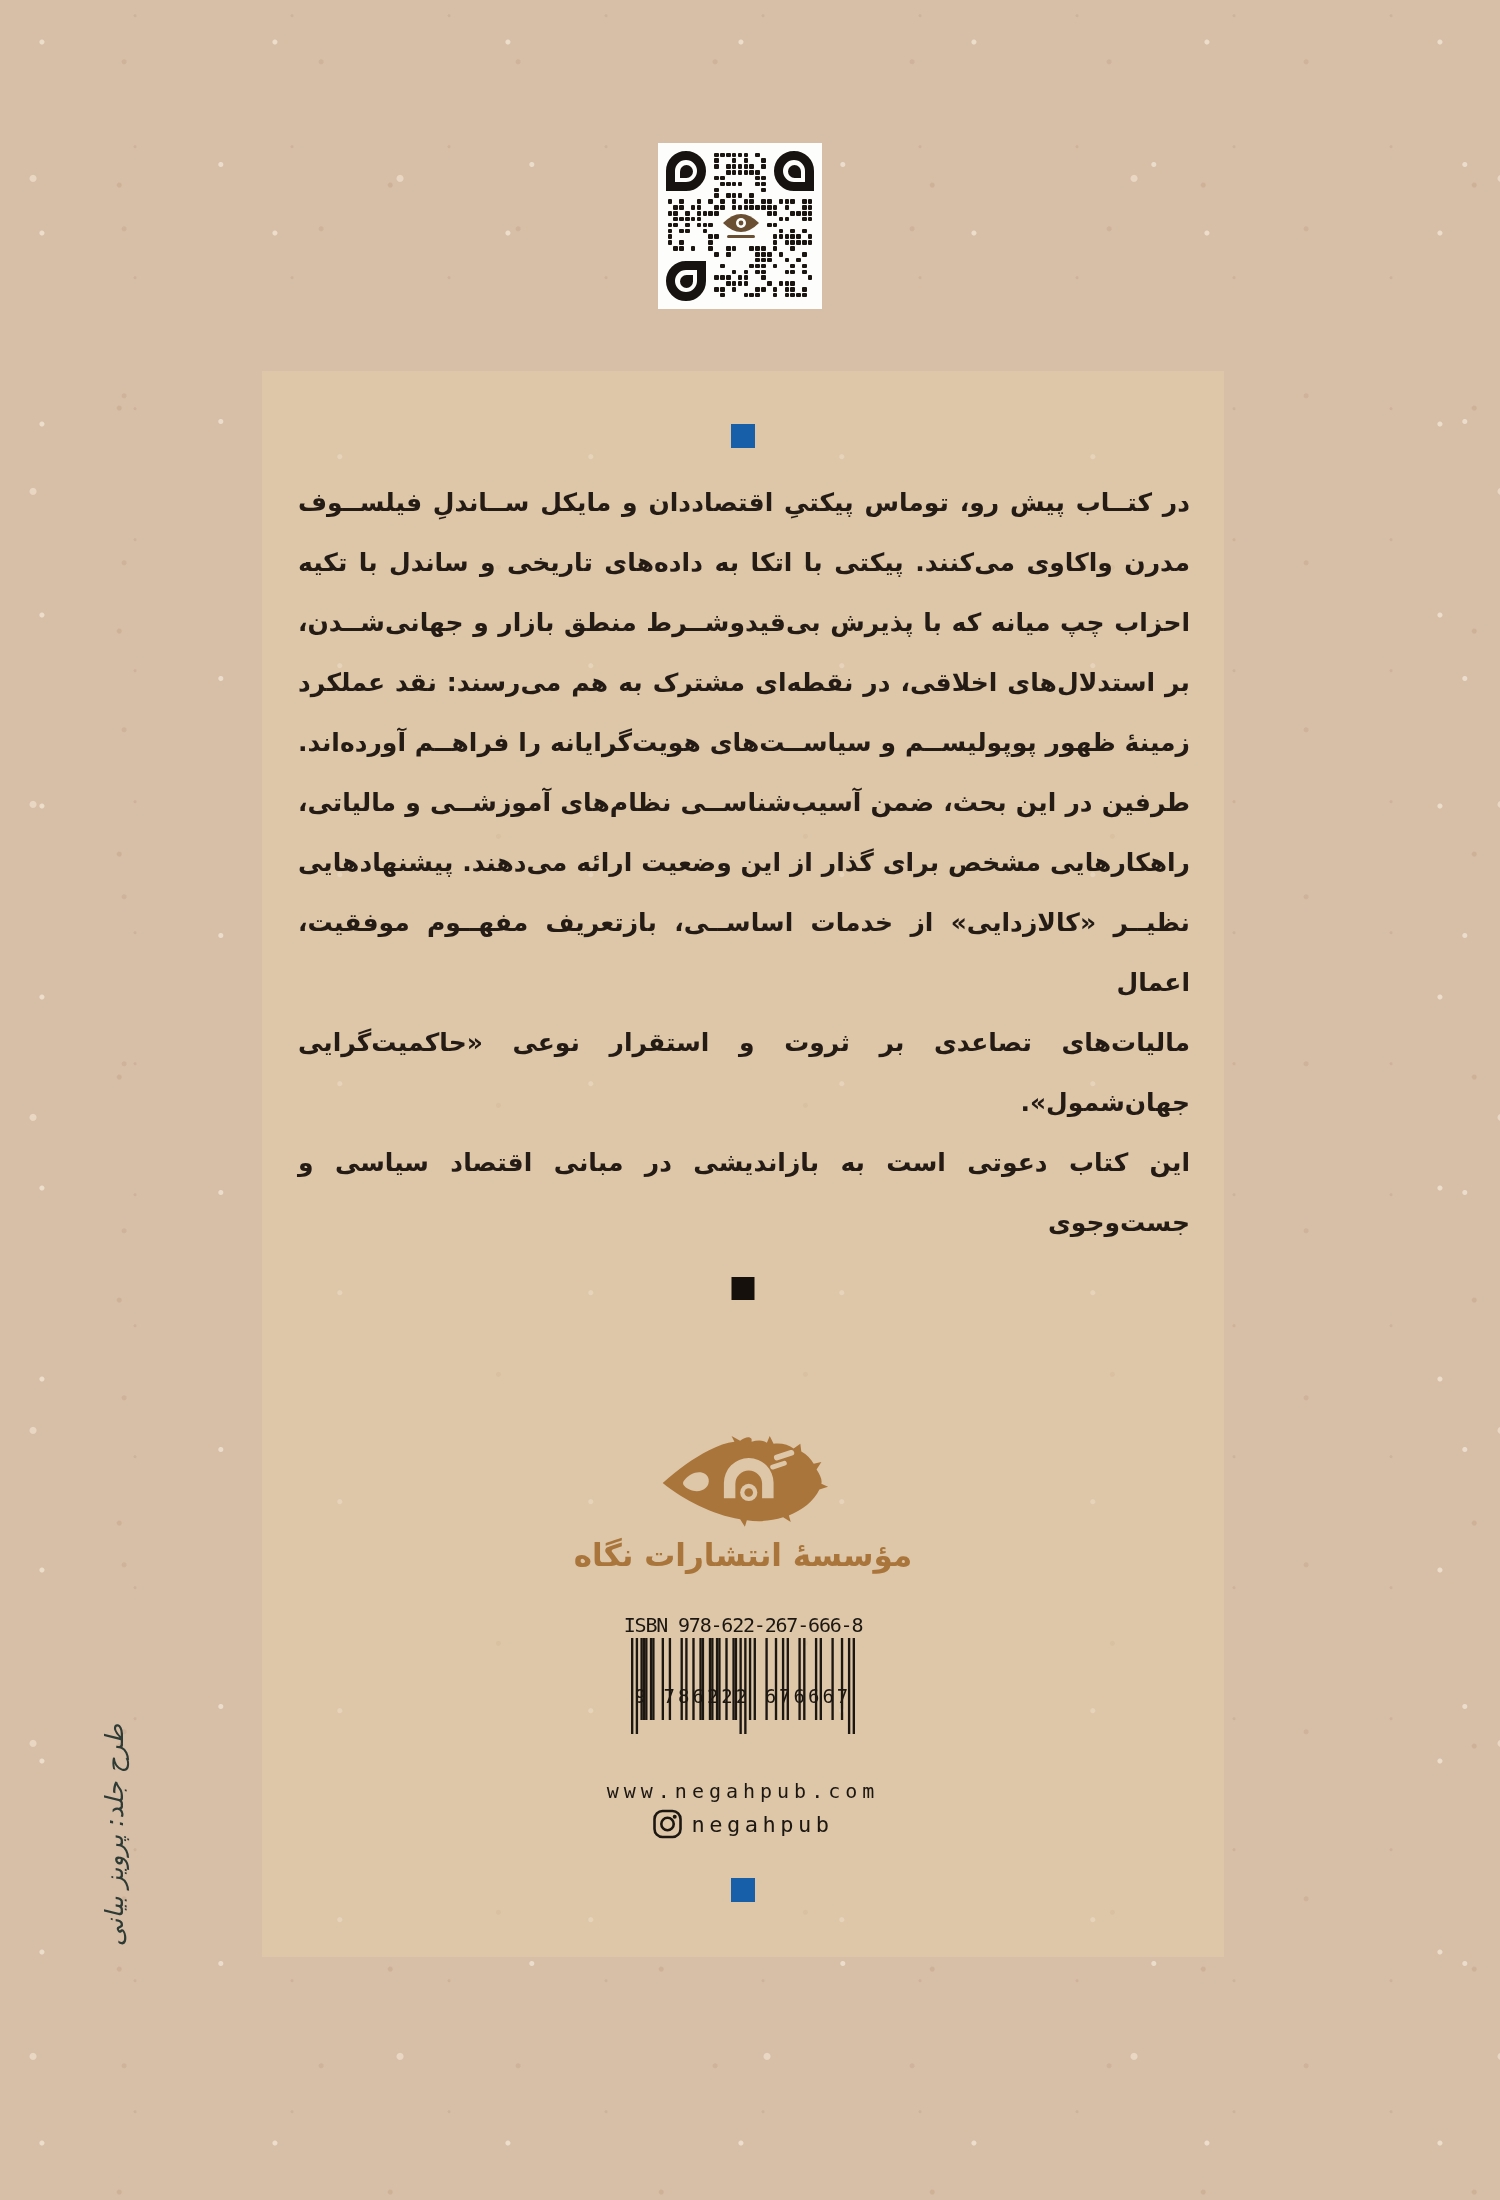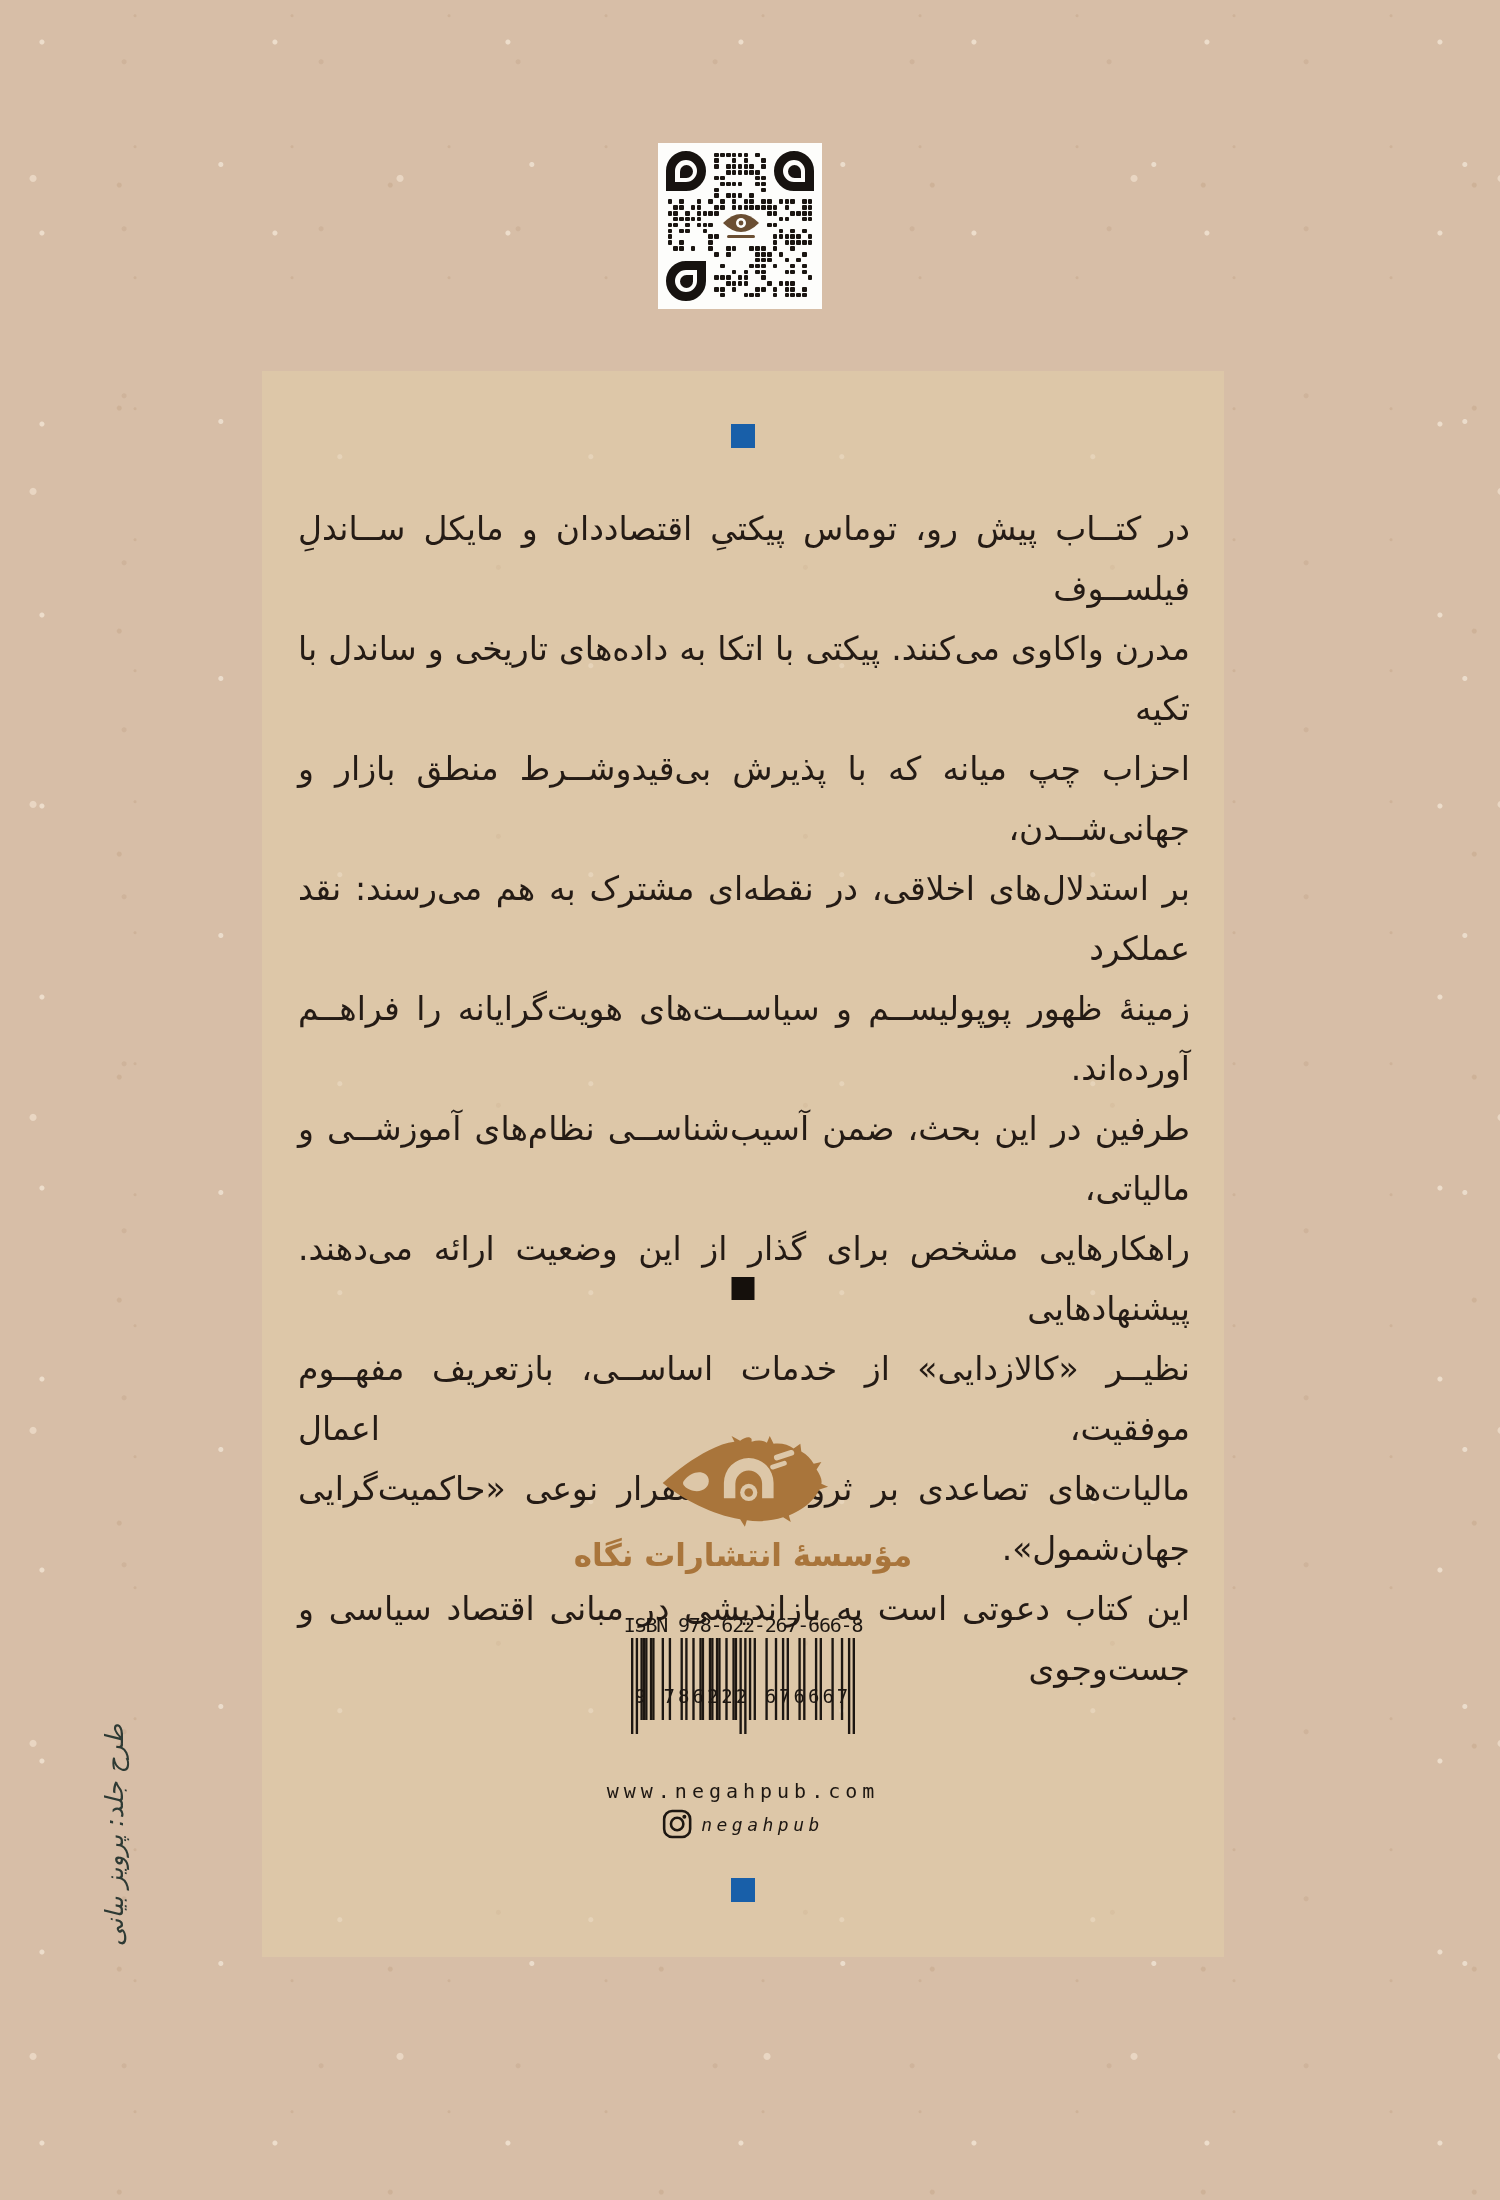--- a/index.html
+++ b/index.html
@@ -29,31 +29,31 @@
   
   .panel{position:absolute;left:262px;top:371px;width:962px;height:1586px;background-color:#ddc7a8;
     background-image:
       radial-gradient(circle at 31% 41%, rgba(255,248,236,.25) 0 2px, rgba(255,248,236,0) 3px),
       radial-gradient(circle at 77% 73%, rgba(158,120,78,.08) 0 2px, rgba(158,120,78,0) 3px);
     background-size:251px 209px, 307px 269px;}
   .center{position:absolute;left:50%;transform:translateX(-50%);}
   .sq{width:24px;height:24px;}
   .sq.blue{background:#185fa9;}
   .sq.black{width:23px;height:23px;background:#15100c;}
-  .blurb{position:absolute;top:128px;right:34px;left:36px;direction:rtl;color:#241b15;
-    font-size:33px;line-height:60px;}
+  .blurb{position:absolute;top:102px;right:34px;left:36px;direction:rtl;color:#241b15;
+    font-size:25px;line-height:60px;font-weight:bold;}
   .bline{text-align:justify;text-align-last:justify;white-space:normal;}
   .bline.last{text-align-last:right;}
   .publisher{color:#a9753b;font-size:31px;font-weight:bold;white-space:nowrap;direction:rtl;}
   .mono{font-family:"DejaVu Sans Mono",monospace;color:#1d1712;white-space:nowrap;}
   .isbn-label{font-size:20px;letter-spacing:-1.2px;}
   .isbn-digits{font-size:19px;letter-spacing:3px;}
   .website{font-size:20px;letter-spacing:5px;}
   .insta{display:flex;align-items:center;gap:9px;}
-  .insta .handle{font-size:18px;letter-spacing:4.5px;font-style:italic;}
+  .insta .handle{font-size:22px;letter-spacing:4.5px;}
   
   .credit{position:absolute;left:-20px;top:1820px;width:270px;height:30px;
     transform:rotate(-90deg);transform-origin:center center;
     direction:rtl;text-align:center;color:#2e3a34;font-size:25px;font-style:italic;white-space:nowrap;}
 </style>
 </head>
 <body>
 
 <div class="page">
 

